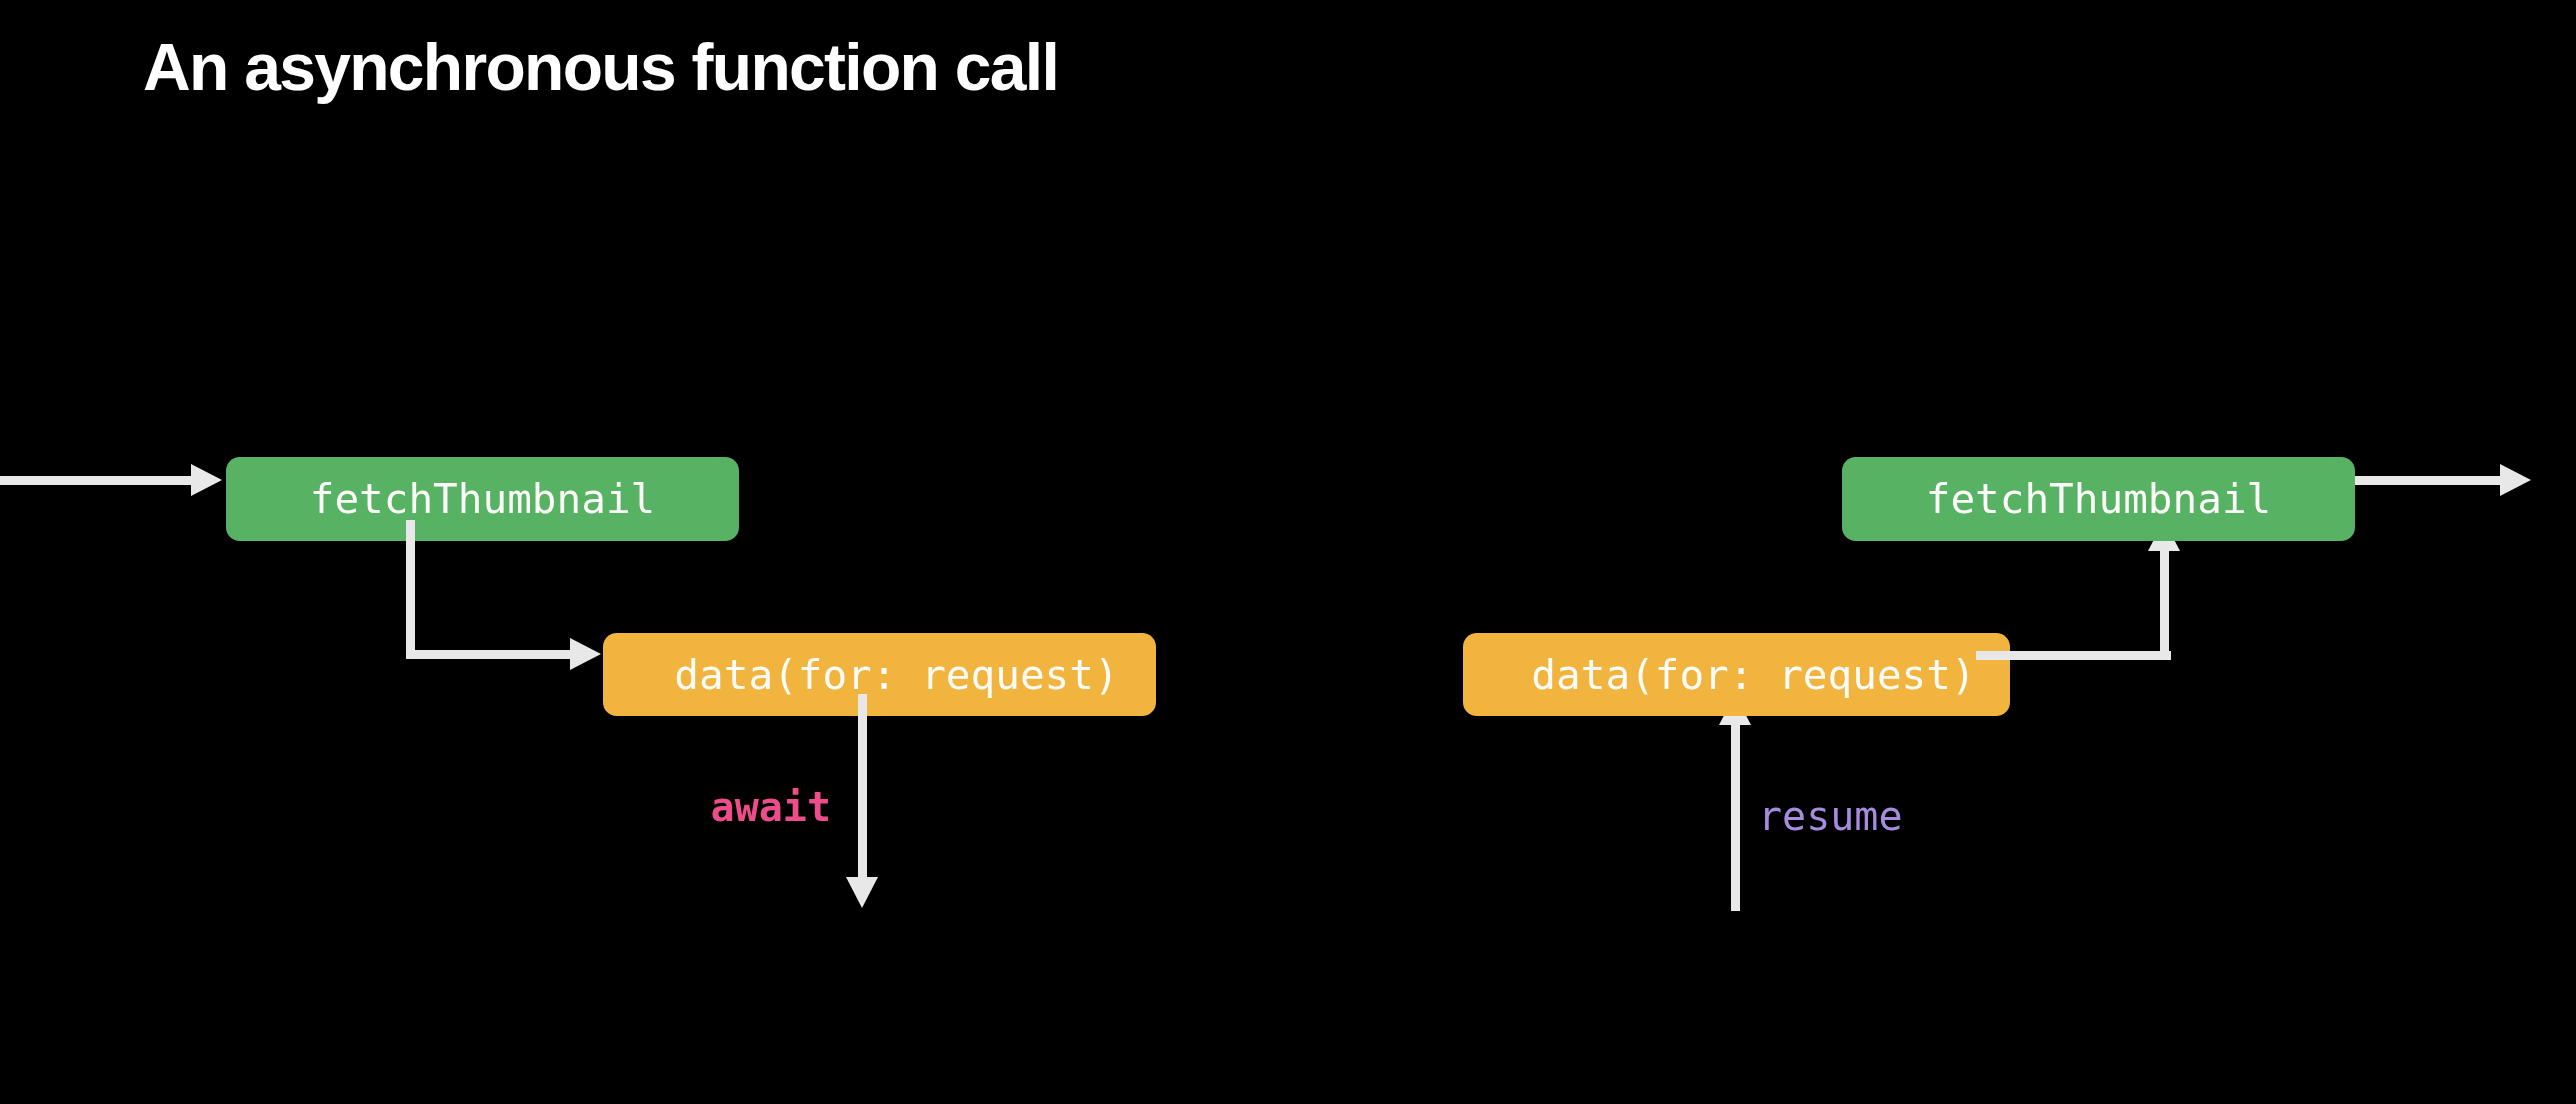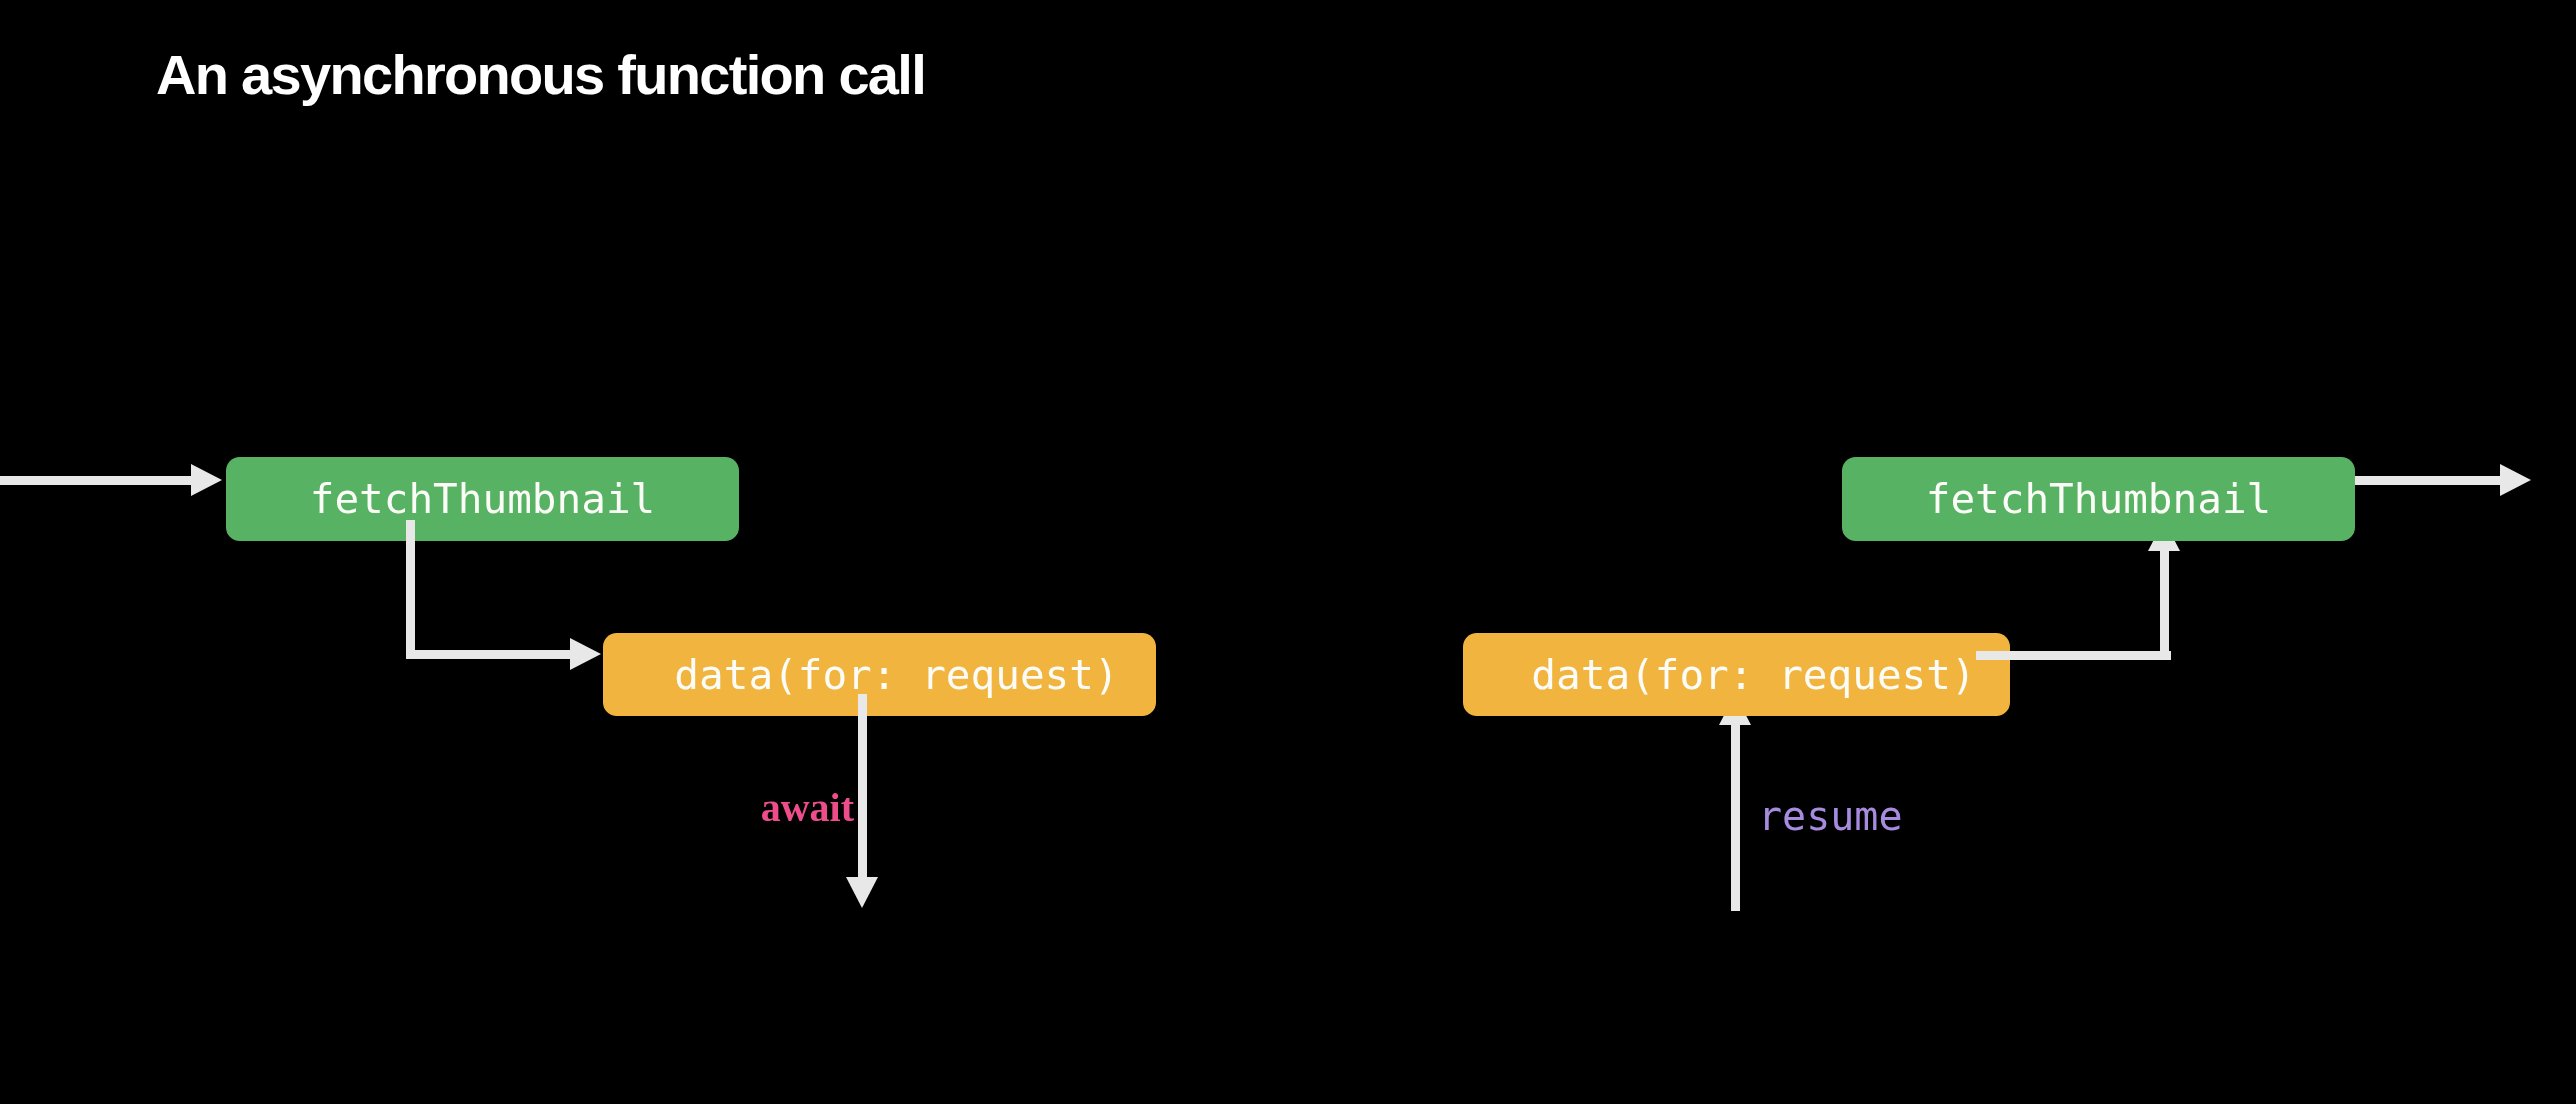--- a/index.html
+++ b/index.html
@@ -16,22 +16,22 @@
   html,body{margin:0;padding:0;background:var(--background);}
   #canvas{
     position:relative;
     width:2576px;height:1104px;
     background:var(--background);
     overflow:hidden;
     font-family:"Liberation Sans",sans-serif;
   }
   .title{
     position:absolute;left:143px;top:31px;
-    font-size:56px;font-weight:700;line-height:1.1;
-    letter-spacing:-1.7px;color:var(--title-text);margin:13px;
+    font-size:66px;font-weight:700;line-height:1.1;
+    letter-spacing:-1.7px;color:var(--title-text);margin:0;
   }
   
   .node{
     position:absolute;display:flex;align-items:center;justify-content:center;
     border-radius:13.8px;
     font-family:"DejaVu Sans Mono","Liberation Mono",monospace;
     font-size:41px;color:var(--node-text);white-space:nowrap;margin-top:21px;
   }
   .green{background:var(--node-green);}
   .orange{background:var(--node-orange);padding-left:34px;}
@@ -75,21 +75,21 @@
   #elbow2-head {left:2148px;top:520px;}
   
   #exit-line {left:2355px;top:476px;width:145px;}
   #exit-head {left:2500px;top:464px;}
   
   .anno{
     position:absolute;
     font-family:"DejaVu Sans Mono","Liberation Mono",monospace;
     font-size:40px;white-space:nowrap;
   }
-  #await-label{left:682px;top:784px;width:172px;text-align:right;font-weight:700;color:var(--await-pink);font-family:Liberation Serif, serif;}
+  #await-label{left:659px;top:784px;width:172px;text-align:right;font-weight:700;color:var(--await-pink);}
   #resume-label{left:1758px;top:793px;color:var(--resume-purple);}
 </style>
 </head>
 <body>
 
 <div id="canvas">
 
   <h1 class="title">An asynchronous function call</h1>
 
   <div class="hline" id="entry-line"></div>

